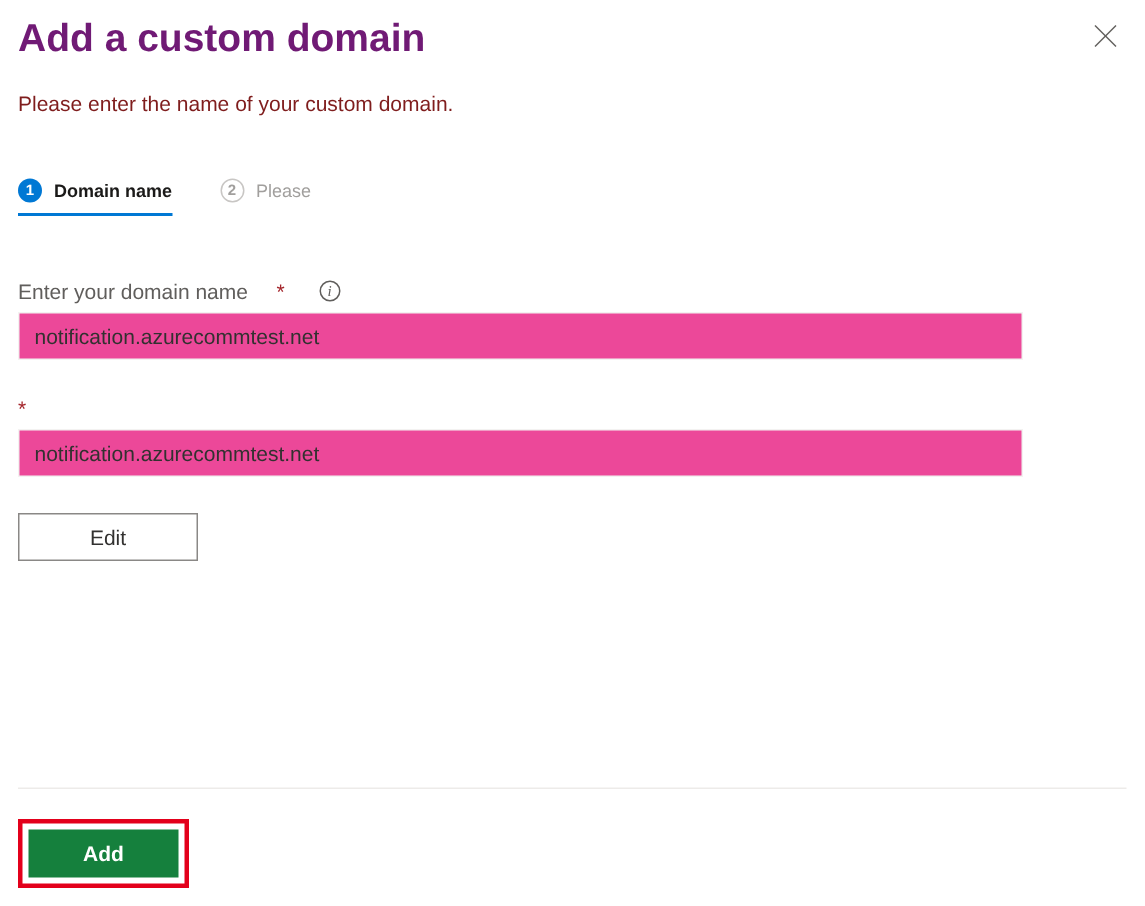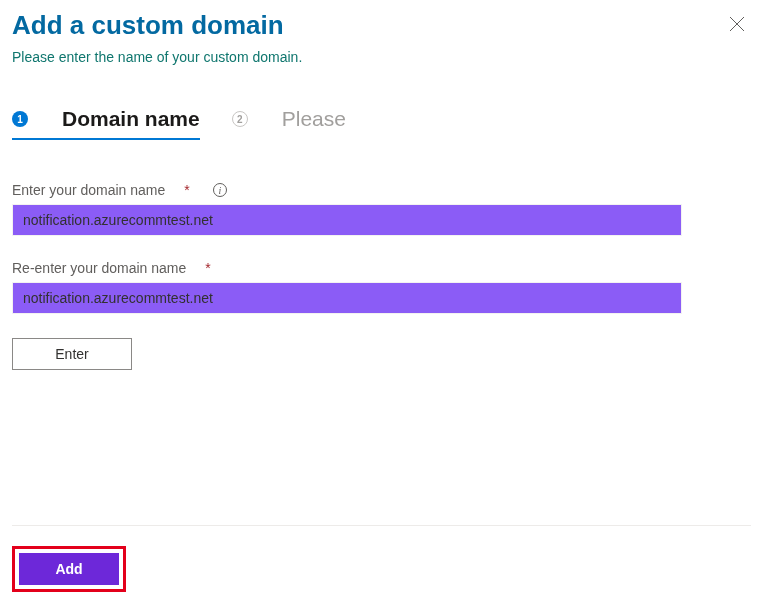--- a/index.html
+++ b/index.html
@@ -19,27 +19,27 @@
     }
     .header {
       display: flex;
       justify-content: space-between;
       align-items: flex-start;
     }
     .title-block { flex: 1; }
     .title {
       font-size: 26px;
       font-weight: 600;
-      color: #0369a1;
+      color: #701a75;
       line-height: 1.2;
     }
     .subtitle {
       font-size: 14px;
-      color: #0f766e;
-      margin-top: 8px;
+      color: #7f1d1d;
+      margin-top: 20px;
     }
     .close-btn {
       background: none;
       border: none;
       cursor: pointer;
       padding: 6px;
       color: #605e5c;
       font-size: 0;
     }
     .close-btn svg { width: 16px; height: 16px; }
@@ -71,21 +71,21 @@
       justify-content: center;
       font-size: 10px;
       font-weight: 600;
     }
     .step.active .step-num { background: #0078d4; color: #fff; }
     .step.disabled .step-num {
       border: 1px solid #c8c6c4;
       color: #a19f9d;
       background: transparent;
     }
-    .step-label { font-size: 21px; margin-left: 26px; }
+    .step-label { font-size: 12px; }
     .step.active .step-label { font-weight: 600; color: #1b1a19; }
     .step.disabled .step-label { color: #a19f9d; }
     .form { margin-top: 42px; max-width: 670px; }
     .field { margin-bottom: 24px; }
     .field-label {
       font-size: 14px;
       color: #605e5c;
       display: flex;
       align-items: center;
       gap: 19px;
@@ -104,21 +104,21 @@
       font-family: Georgia, serif;
       margin-left: 4px;
       color: #605e5c;
     }
     .text-input {
       width: 100%;
       height: 32px;
       padding: 4px 10px;
       font-size: 14px;
       border: 1px solid #f3f2f1;
-      background: #8b5cf6;
+      background: #ec4899;
       color: #323130;
       font-family: inherit;
     }
     .edit-btn {
       height: 32px;
       min-width: 120px;
       padding: 0 20px;
       background: #ffffff;
       border: 1px solid #8a8886;
       font-size: 14px;
@@ -133,21 +133,21 @@
     }
     .add-wrap {
       display: inline-block;
       border: 3px solid #e3001b;
       padding: 4px;
     }
     .add-btn {
       height: 32px;
       min-width: 100px;
       padding: 0 24px;
-      background: #6d28d9;
+      background: #15803d;
       border: none;
       color: #ffffff;
       font-size: 14px;
       font-weight: 600;
       cursor: pointer;
       font-family: inherit;
     }
   </style>
 </head>
 <body>
@@ -184,27 +184,26 @@
       <div class="field-label">
         <span>Enter your domain name</span>
         <span class="req">*</span>
         <span class="info-icon">i</span>
       </div>
       <input class="text-input" type="text" value="notification.azurecommtest.net" style="">
     </div>
 
     <div class="field">
       <div class="field-label">
-        <span>Re-enter your domain name</span>
         <span class="req">*</span>
       </div>
       <input class="text-input" type="text" value="notification.azurecommtest.net" style="">
     </div>
 
-    <button class="edit-btn">Enter</button>
+    <button class="edit-btn">Edit</button>
   </div>
 
   <div class="footer">
     <span class="add-wrap">
       <button class="add-btn">Add</button>
     </span>
   </div>
 </div>
 
 </body></html>

